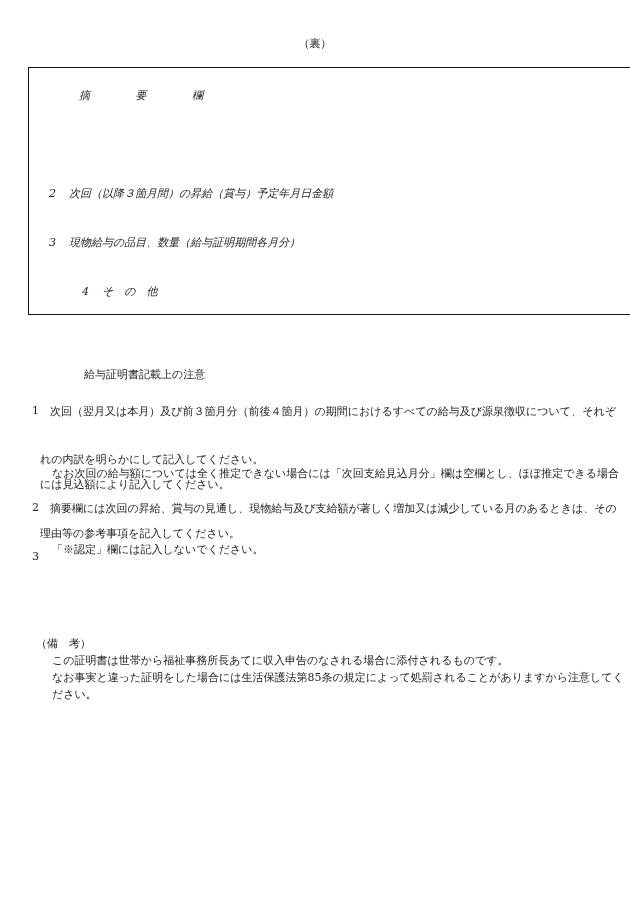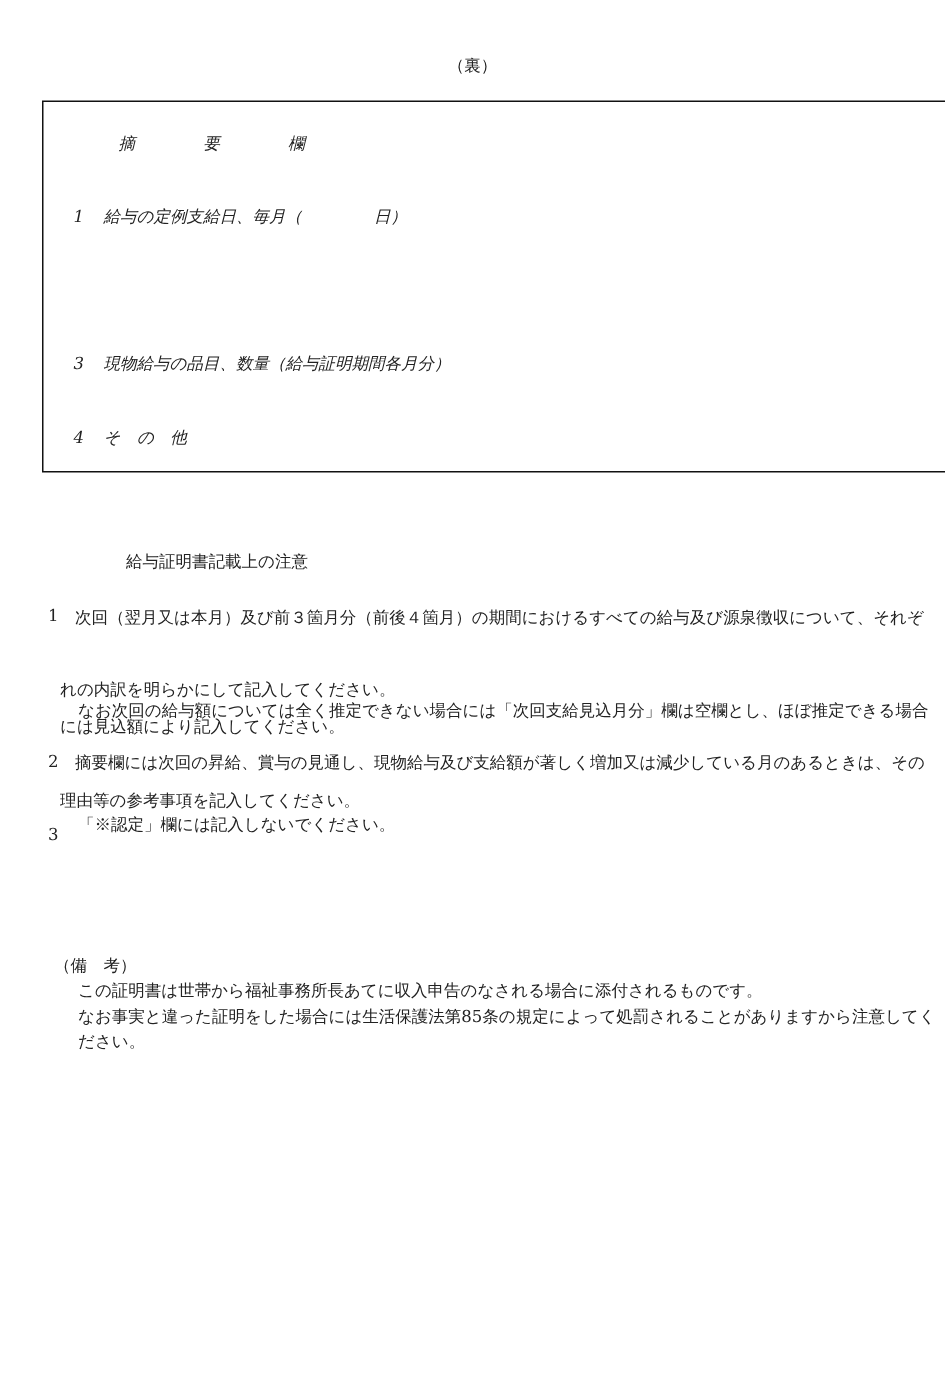--- a/index.html
+++ b/index.html
@@ -31,30 +31,30 @@
 
 <div class="abs page-side">（裏）</div>
 
 <div class="summary-box">
   <div class="summary-title">
     <span class="g1">摘</span>
     <span class="g2">要</span>
     <span>欄</span>
   </div>
 
-  <div class="item" style="top:69px;">
-    <span class="num">1</span><span>給与の定例支給日、毎月（</span><span class="blank-gap"></span><span>日）</span>
+
+  <div class="item" style="top:118px;">
+    <span class="num">2</span><span>次回（以降３箇月間）の昇給（賞与）予定年月日金額</span>
   </div>
-
 
   <div class="item" style="top:167px;">
     <span class="num">3</span><span>現物給与の品目、数量（給与証明期間各月分）</span>
   </div>
 
-  <div class="item" style="top:216px;">
+  <div class="item" style="top:216px;margin-left:33px;">
     <span class="num">4</span><span>そ　の　他</span>
   </div>
 </div>
 
 <div class="abs notes-heading">給与証明書記載上の注意</div>
 
 <div class="abs note-line" style="left:32px; top:404px;">1</div>
 <div class="abs note-line" style="left:50px; top:404px;">次回（翌月又は本月）及び前３箇月分（前後４箇月）の期間におけるすべての給与及び源泉徴収について、それぞ</div>
 <div class="abs note-line" style="left:40px; top:452px;">れの内訳を明らかにして記入してください。</div>
 <div class="abs note-line" style="left:52px; top:452px;margin-top:14px;">なお次回の給与額については全く推定できない場合には「次回支給見込月分」欄は空欄とし、ほぼ推定できる場合</div>

